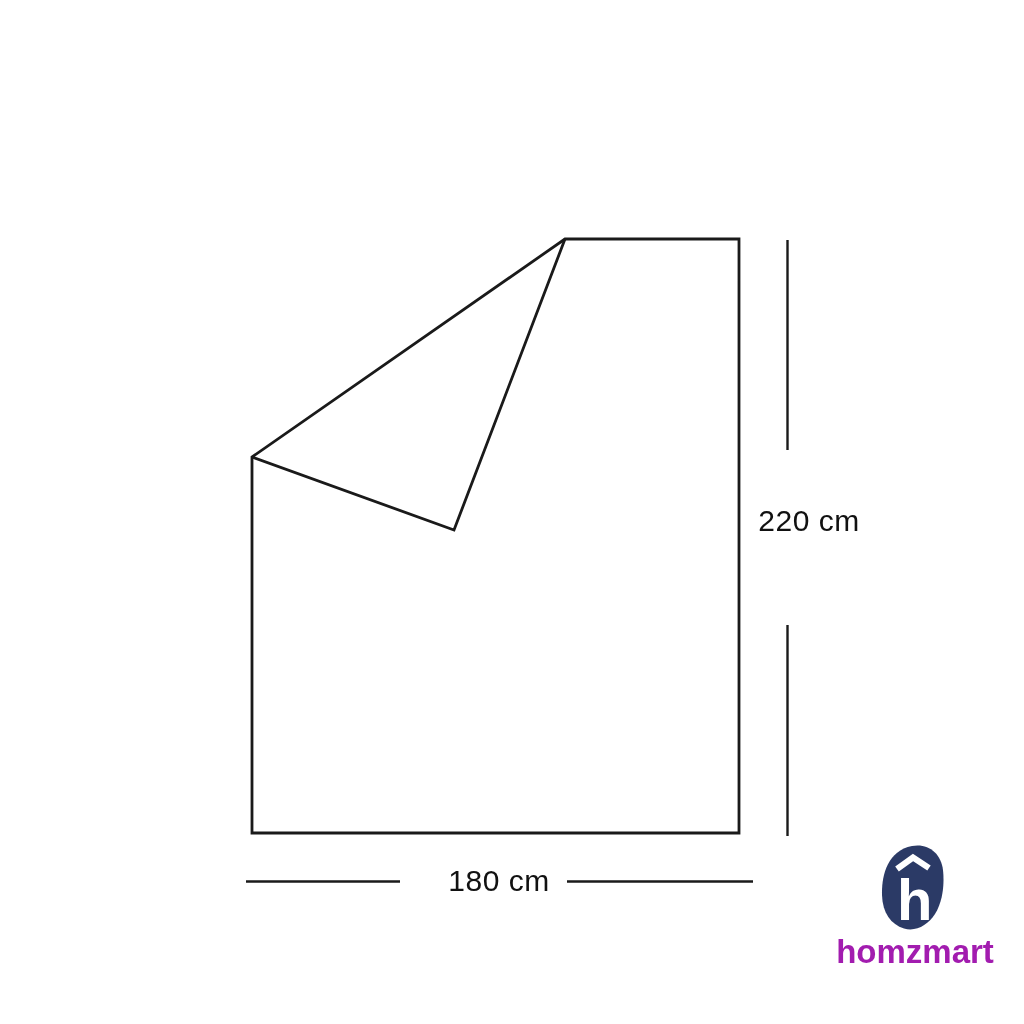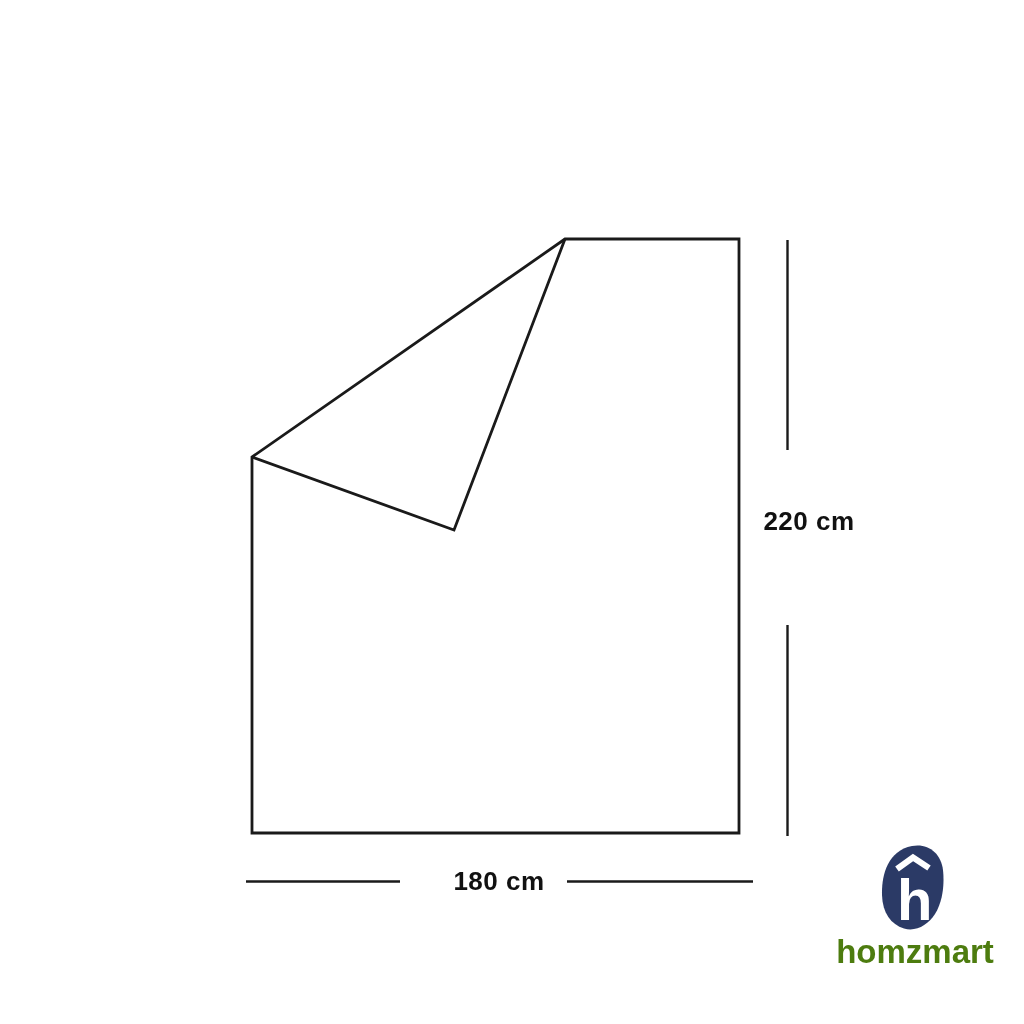--- a/index.html
+++ b/index.html
@@ -21,22 +21,22 @@
     height: 1024px;
   }
   svg.diagram {
     position: absolute;
     left: 0; top: 0;
     width: 1024px;
     height: 1024px;
   }
   .dim-label {
     position: absolute;
-    font-weight: bold;
-    font-size: 26px;
+    font-weight: normal;
+    font-size: 30px;
     line-height: 34px;
     color: #111111;
     text-align: center;
     letter-spacing: 0.5px;
     white-space: nowrap;
   }
   .dim-label.height {
     left: 747px;
     top: 504px;
     width: 124px;
@@ -62,21 +62,21 @@
   }
   .wordmark {
     position: absolute;
     left: 0px;
     top: 95px;
     width: 190px;
     text-align: center;
     font-weight: bold;
     font-size: 33px;
     line-height: 34px;
-    color: #4d7c0f;
+    color: #a21caf;
     letter-spacing: 0px;
     white-space: nowrap;
   }
 </style>
 </head>
 <body>
 
 <div class="stage">
 
   <svg class="diagram" viewBox="0 0 1024 1024" aria-hidden="true">

